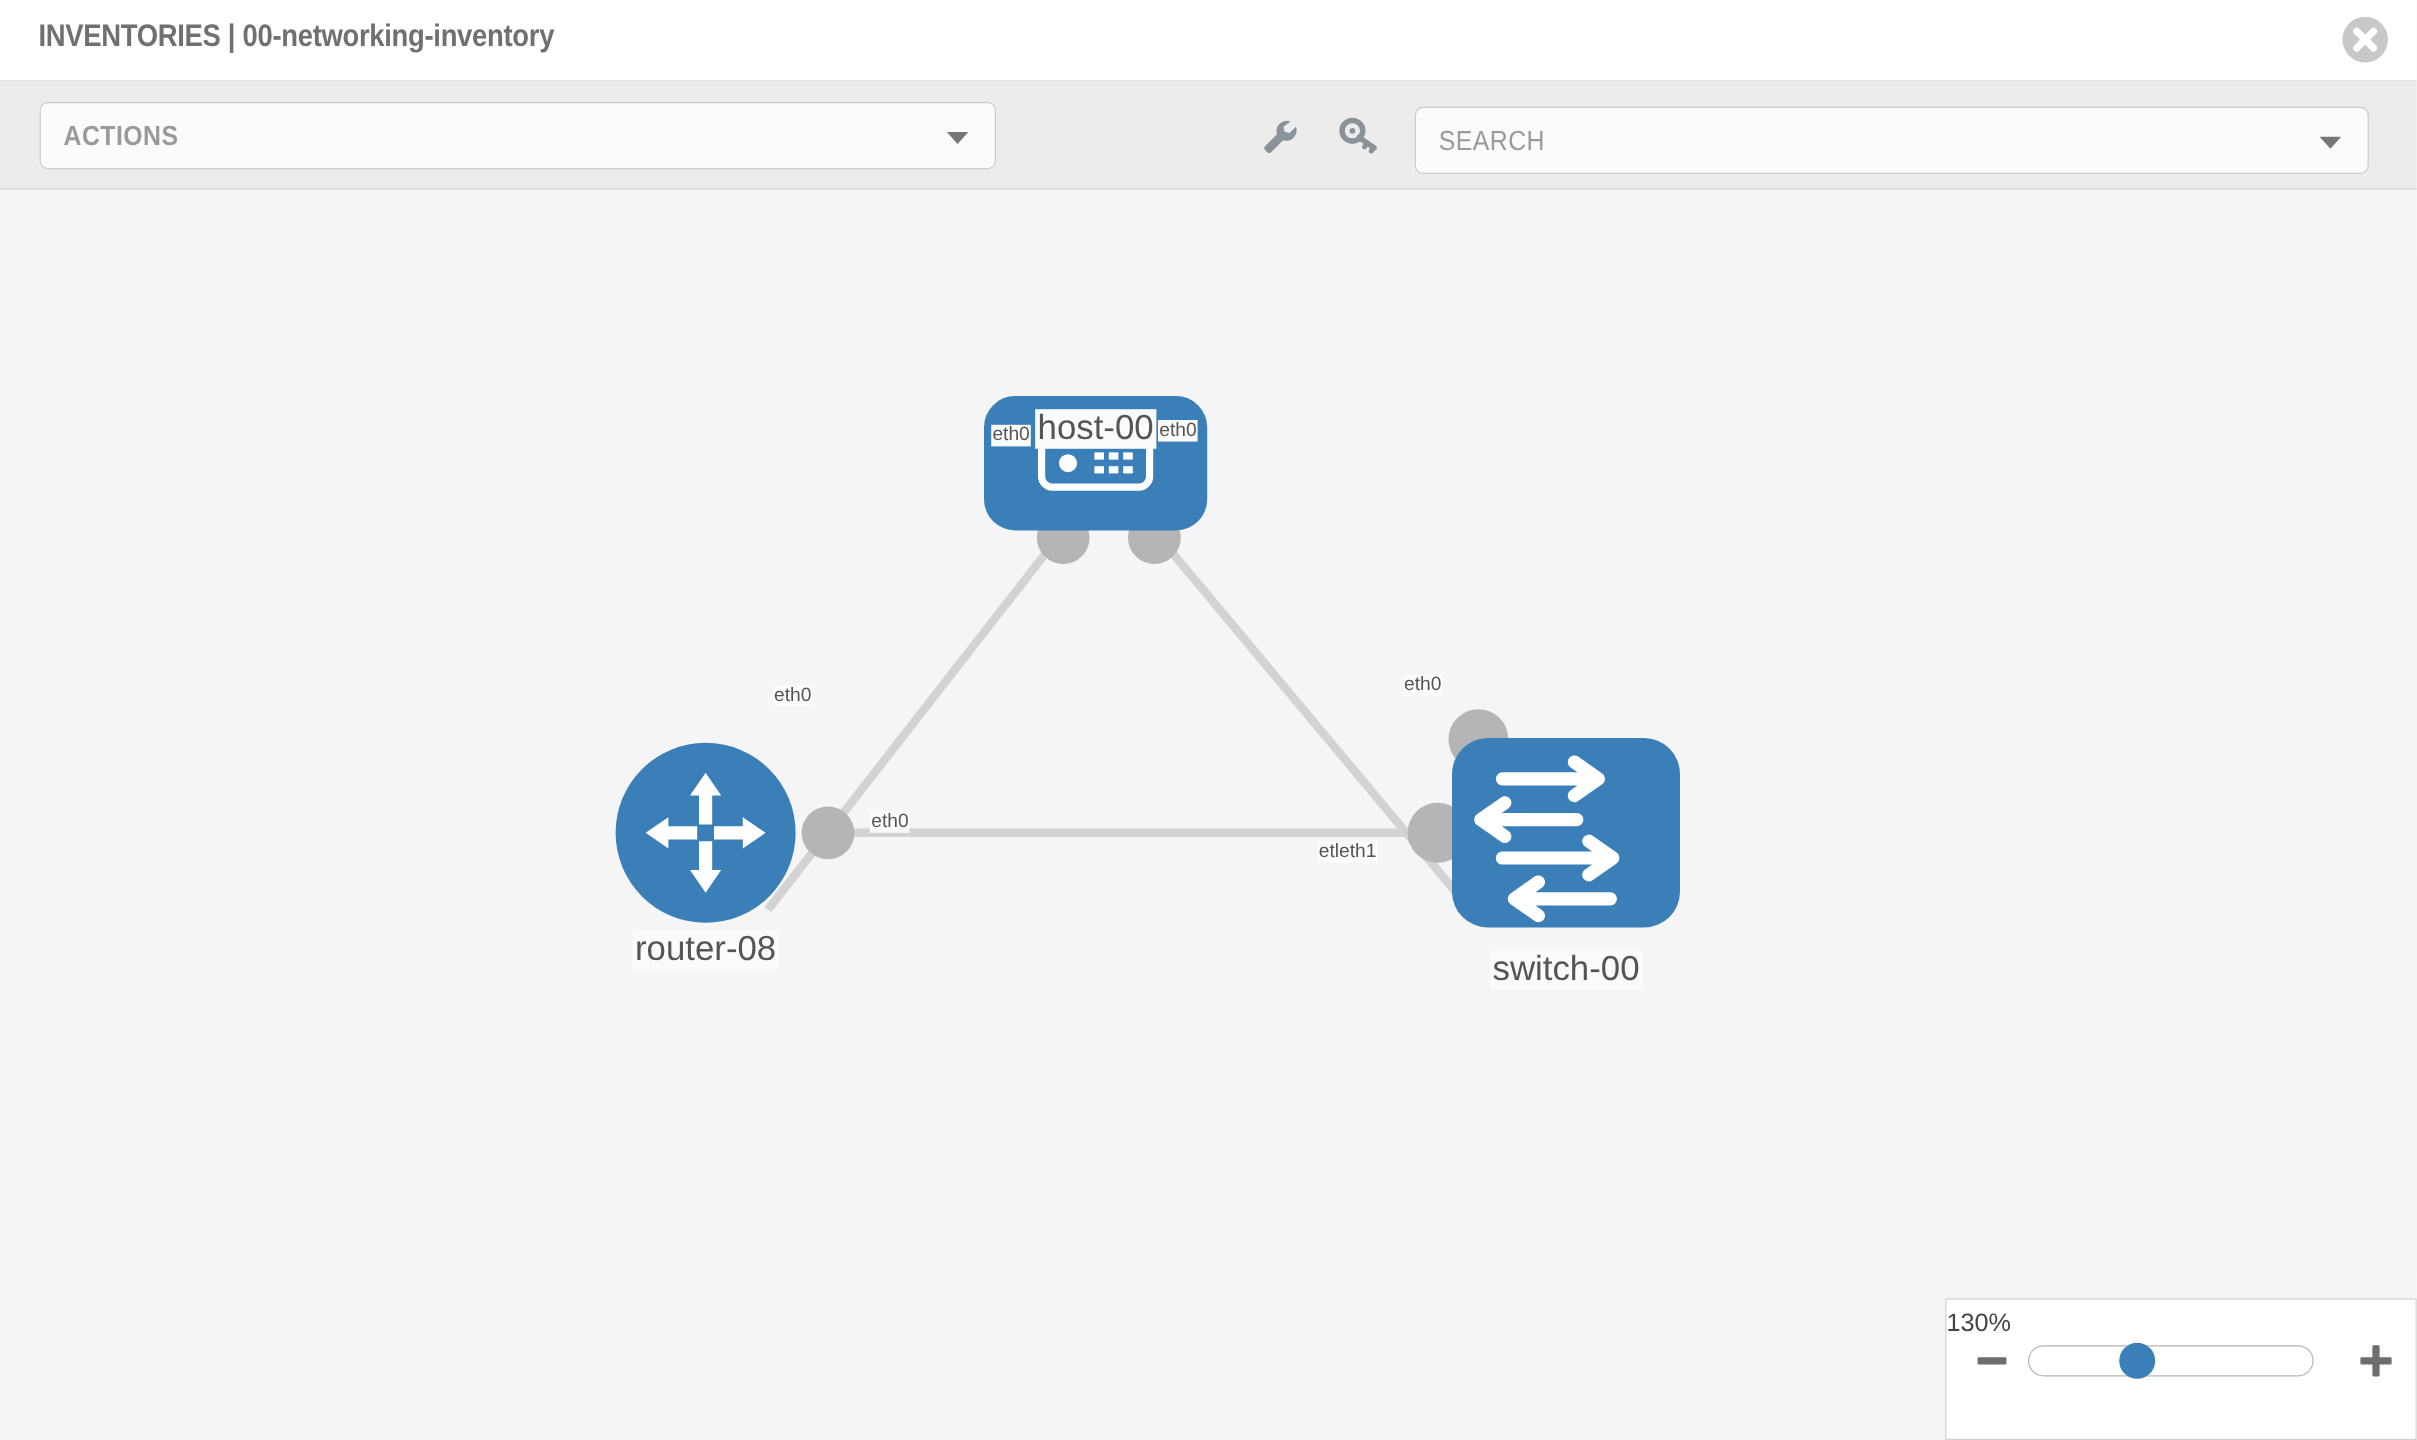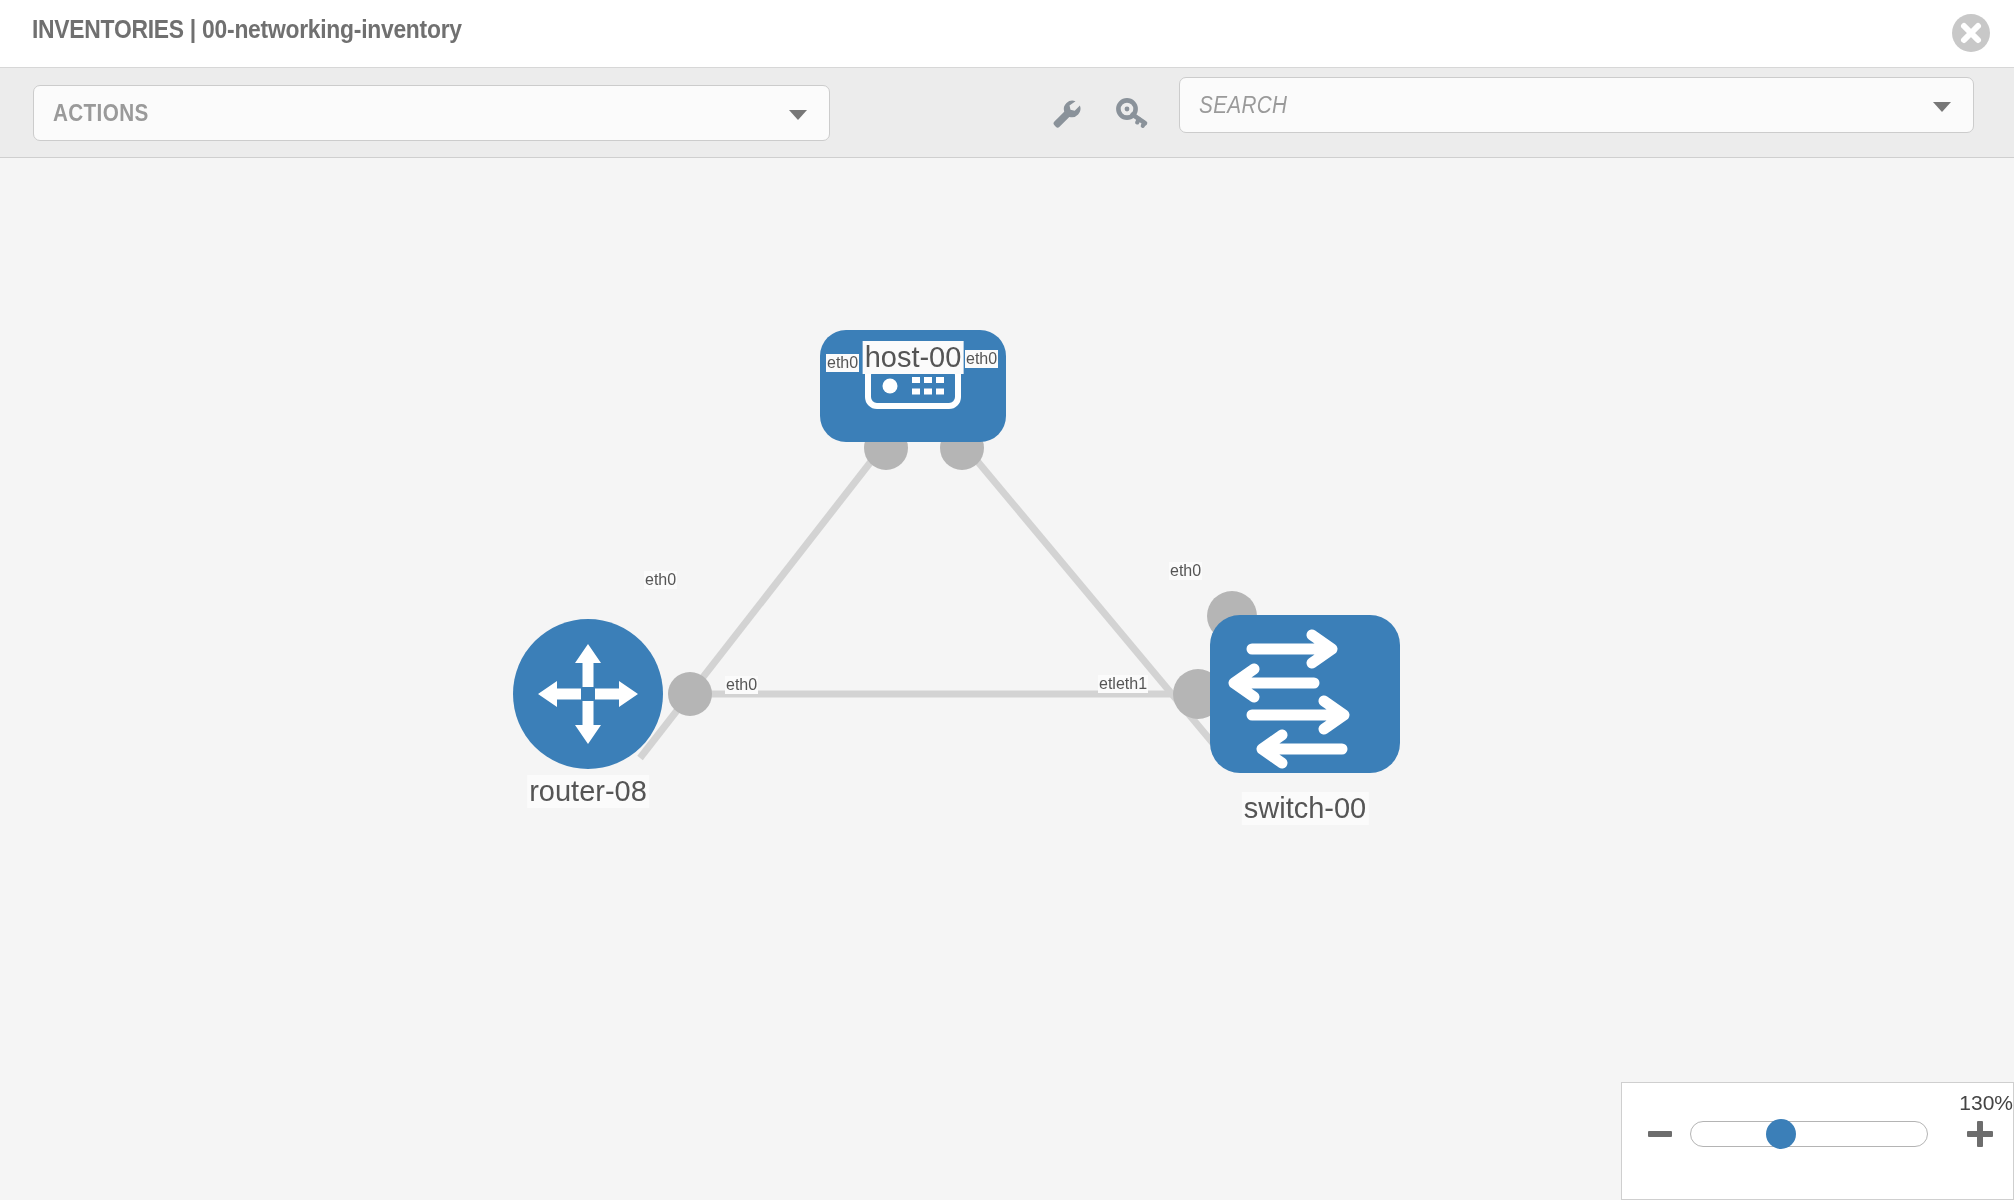--- a/index.html
+++ b/index.html
@@ -104,29 +104,28 @@
     height: 40px;
     cursor: pointer;
   }
   .tool-icon.wrench { left: 1045px; }
   .tool-icon.key    { left: 1112px; }
   .tool-icon svg { display: block; }
 
   .search-box {
     position: absolute;
     left: 1179px;
-    top: 9px;
+    top: 21px;
     width: 795px;
     height: 56px;
     background: #fbfbfb;
     border: 1px solid #cccccc;
     border-radius: 7px;
     box-sizing: border-box;
     cursor: text;
-    font-style: italic;
   }
   .search-label {
     position: absolute;
     left: 19px;
     top: 14px;
     font-size: 23px;
     color: #9a9a9a;
     letter-spacing: 0.4px;
     transform: scaleX(0.9);
     transform-origin: left center;
@@ -172,21 +171,21 @@
     height: 118px;
     background: #ffffff;
     border: 1px solid #cfcfcf;
     box-sizing: border-box;
   }
   .zoom-percent {
     position: absolute;
     top: 8px;
     left: 0;
     width: 100%;
-    text-align: right;
+    text-align: left;
     font-size: 21px;
     color: #444444;
   }
   .zoom-minus {
     position: absolute;
     left: 26px;
     top: 48px;
     width: 24px;
     height: 6px;
     background: #6d6d6d;
@@ -345,21 +344,21 @@
     <div class="edge-label" style="left:826px; top:196px;">eth0</div>
 
     <div class="edge-label" style="left:965px; top:192px;">eth0</div>
 
     <div class="edge-label" style="left:644px; top:413px;">eth0</div>
 
     <div class="edge-label" style="left:1169px; top:404px;">eth0</div>
 
     <div class="edge-label" style="left:725px; top:518px;">eth0</div>
 
-    <div class="edge-label" style="left:1098px; top:517px;">etleth1</div>
+    <div class="edge-label" style="left:1098px; top:543px;">etleth1</div>
   </div>
 
   <div class="zoom-panel">
     <div class="zoom-percent">130%</div>
     <div class="zoom-minus"></div>
     <div class="zoom-track"></div>
     <div class="zoom-thumb"></div>
     <div class="zoom-plus"></div>
   </div>
 

